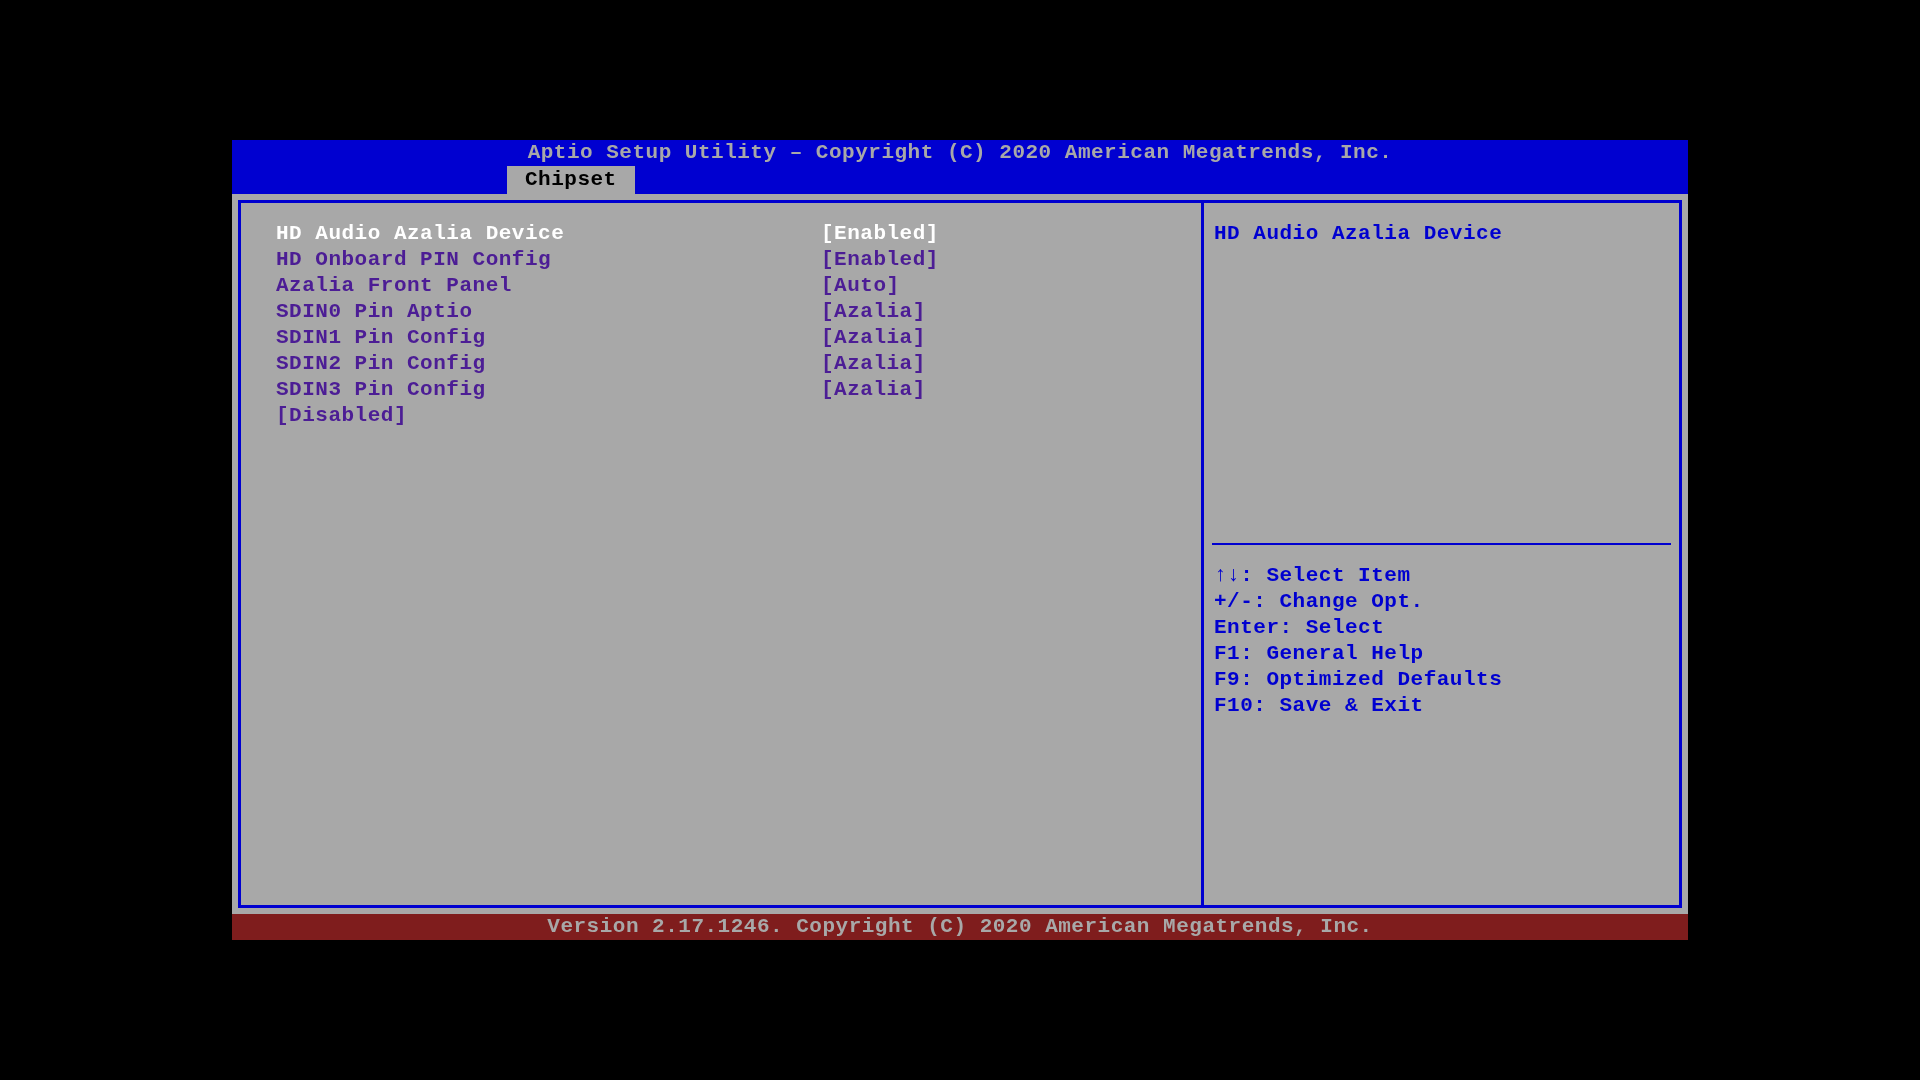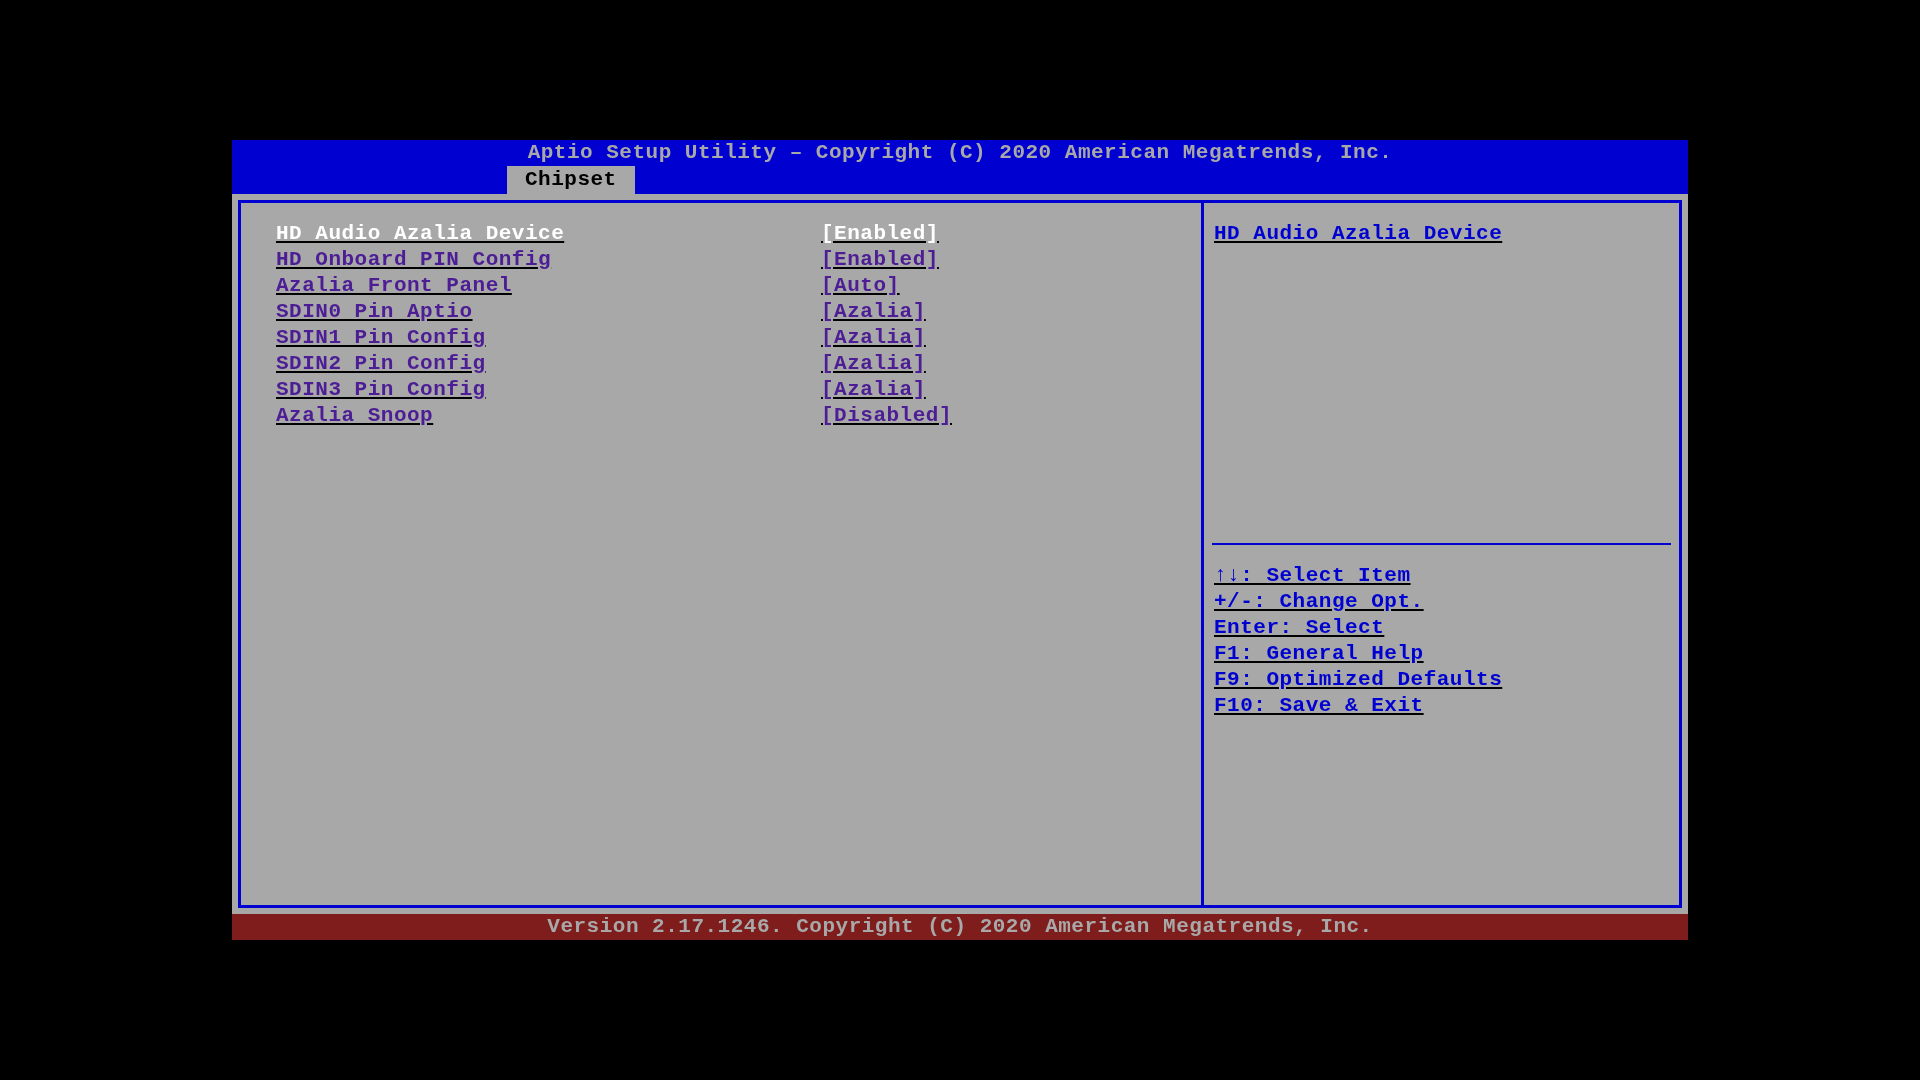--- a/index.html
+++ b/index.html
@@ -47,21 +47,20 @@
     padding: 0 18px;
     height: 28px;
     line-height: 28px;
   }
   .main-area {
     flex: 1;
     display: flex;
     padding: 6px;
     gap: 0;
     background: #a8a8a8;
-    text-decoration: underline;
   }
   .left-panel {
     flex: 1;
     border: 3px solid #0000d0;
     padding: 18px 35px;
     background: #a8a8a8;
   }
   .right-panel {
     width: 478px;
     border: 3px solid #0000d0;
@@ -151,21 +150,20 @@
         </div>
         <div class="setting-row">
           <span class="setting-label">SDIN2 Pin Config</span>
           <span class="setting-value">[Azalia]</span>
         </div>
         <div class="setting-row">
           <span class="setting-label">SDIN3 Pin Config</span>
           <span class="setting-value">[Azalia]</span>
         </div>
         <div class="setting-row">
-          <span class="setting-label">Azalia Snoop</span>
           <span class="setting-value">[Disabled]</span>
         </div>
       </div>
     <div class="right-panel">
       <div class="right-top">
         <div class="help-row">HD Audio Azalia Device</div>
       </div>
       <div class="right-divider"></div>
       <div class="right-bottom" id="key-legend">
           <div class="help-row">↑↓: Select Item</div>

